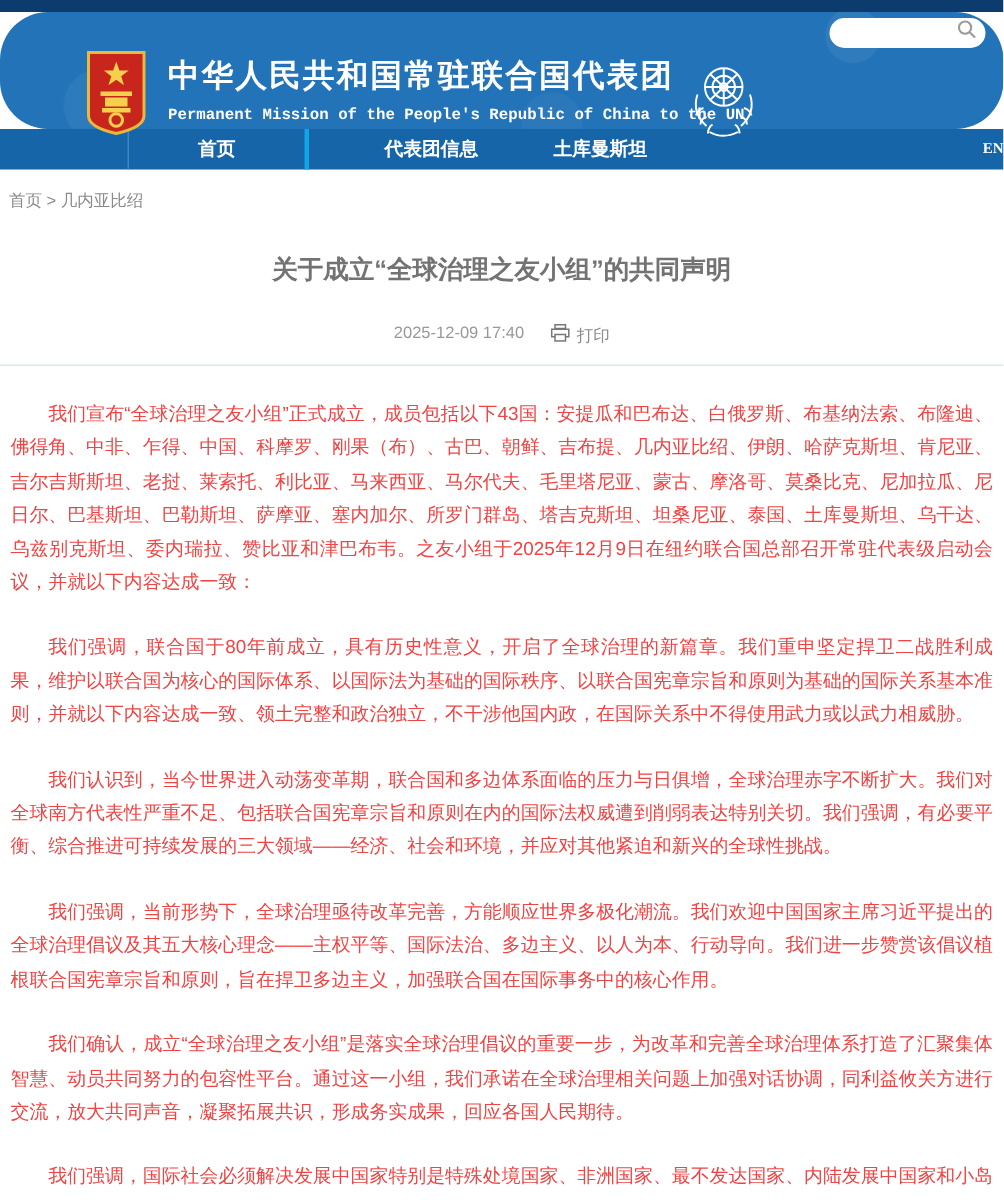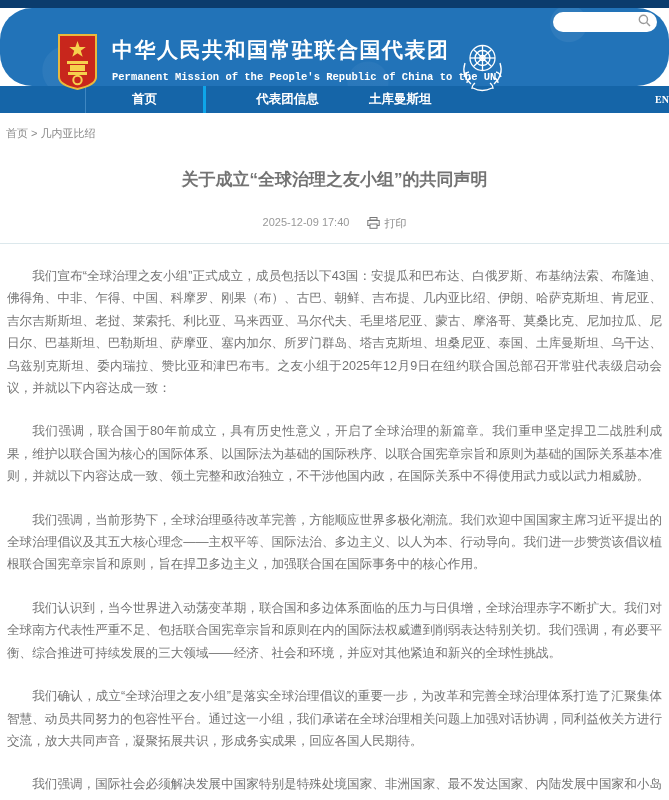--- a/index.html
+++ b/index.html
@@ -75,21 +75,21 @@
     margin-top:25px; text-align:center;
     font-size:11px; color:#999;
     display:flex; justify-content:center; gap:18px;
   }
   .print-btn { display:inline-flex; align-items:center; gap:4px; color:#8a8a8a; cursor:pointer; }
   .meta-divider { margin-top:12px; border-bottom:1px solid #dce8ec; }
 
   .article-body { padding:0 7px; margin-top:1px; }
   .article-body p {
     margin:21px 0 0 0;
-    font-size:12.6px; line-height:22.4px; color:#737373;
+    font-size:12.6px; line-height:22.4px; color:#ef4444;
     text-align:justify; text-indent:2em;
   }
 </style>
 </head>
 <body>
 
 <div class="topbar"></div>
 
 <div class="header">
 
@@ -169,22 +169,22 @@
     </span>
   </div>
   <div class="meta-divider"></div>
 
   <div class="article-body">
 
       <p>我们宣布“全球治理之友小组”正式成立，成员包括以下43国：安提瓜和巴布达、白俄罗斯、布基纳法索、布隆迪、佛得角、中非、乍得、中国、科摩罗、刚果（布）、古巴、朝鲜、吉布提、几内亚比绍、伊朗、哈萨克斯坦、肯尼亚、吉尔吉斯斯坦、老挝、莱索托、利比亚、马来西亚、马尔代夫、毛里塔尼亚、蒙古、摩洛哥、莫桑比克、尼加拉瓜、尼日尔、巴基斯坦、巴勒斯坦、萨摩亚、塞内加尔、所罗门群岛、塔吉克斯坦、坦桑尼亚、泰国、土库曼斯坦、乌干达、乌兹别克斯坦、委内瑞拉、赞比亚和津巴布韦。之友小组于2025年12月9日在纽约联合国总部召开常驻代表级启动会议，并就以下内容达成一致：</p>
 
       <p>我们强调，联合国于80年前成立，具有历史性意义，开启了全球治理的新篇章。我们重申坚定捍卫二战胜利成果，维护以联合国为核心的国际体系、以国际法为基础的国际秩序、以联合国宪章宗旨和原则为基础的国际关系基本准则，并就以下内容达成一致、领土完整和政治独立，不干涉他国内政，在国际关系中不得使用武力或以武力相威胁。</p>
 
+      <p>我们认识到，当今世界进入动荡变革期，联合国和多边体系面临的压力与日俱增，全球治理赤字不断扩大。我们对全球南方代表性严重不足、包括联合国宪章宗旨和原则在内的国际法权威遭到削弱表达特别关切。我们强调，有必要平衡、综合推进可持续发展的三大领域——经济、社会和环境，并应对其他紧迫和新兴的全球性挑战。</p>
+
       <p>我们强调，当前形势下，全球治理亟待改革完善，方能顺应世界多极化潮流。我们欢迎中国国家主席习近平提出的全球治理倡议及其五大核心理念——主权平等、国际法治、多边主义、以人为本、行动导向。我们进一步赞赏该倡议植根联合国宪章宗旨和原则，旨在捍卫多边主义，加强联合国在国际事务中的核心作用。</p>
-
-      <p>我们认识到，当今世界进入动荡变革期，联合国和多边体系面临的压力与日俱增，全球治理赤字不断扩大。我们对全球南方代表性严重不足、包括联合国宪章宗旨和原则在内的国际法权威遭到削弱表达特别关切。我们强调，有必要平衡、综合推进可持续发展的三大领域——经济、社会和环境，并应对其他紧迫和新兴的全球性挑战。</p>
 
       <p>我们确认，成立“全球治理之友小组”是落实全球治理倡议的重要一步，为改革和完善全球治理体系打造了汇聚集体智慧、动员共同努力的包容性平台。通过这一小组，我们承诺在全球治理相关问题上加强对话协调，同利益攸关方进行交流，放大共同声音，凝聚拓展共识，形成务实成果，回应各国人民期待。</p>
 
       <p>我们强调，国际社会必须解决发展中国家特别是特殊处境国家、非洲国家、最不发达国家、内陆发展中国家和小岛屿发展中国家面临的挑战和需求。</p>
 
     </div>
 </div>
 
 </body></html>

